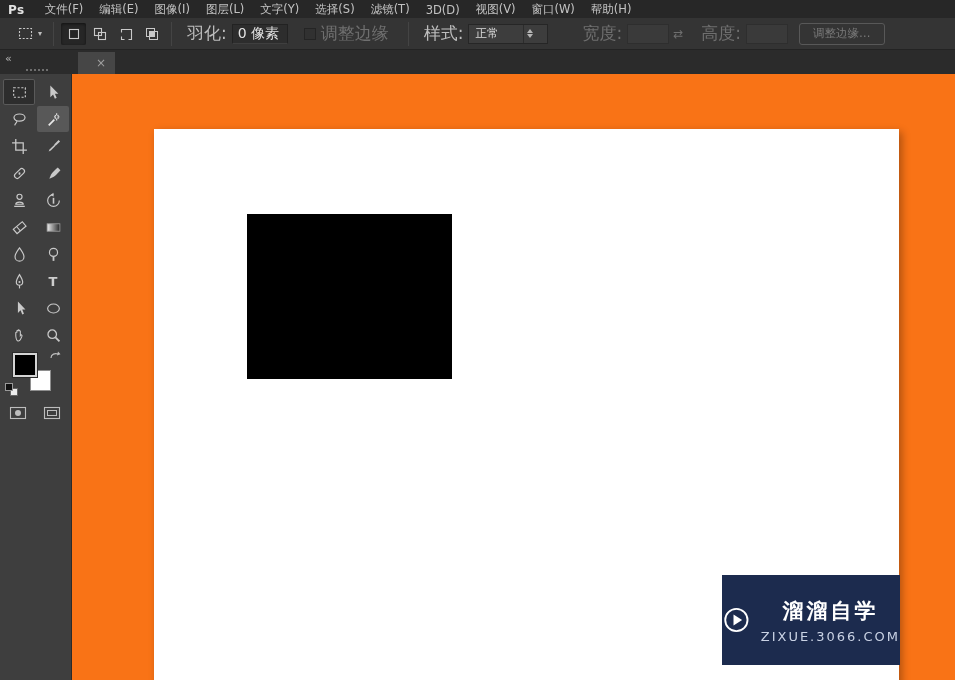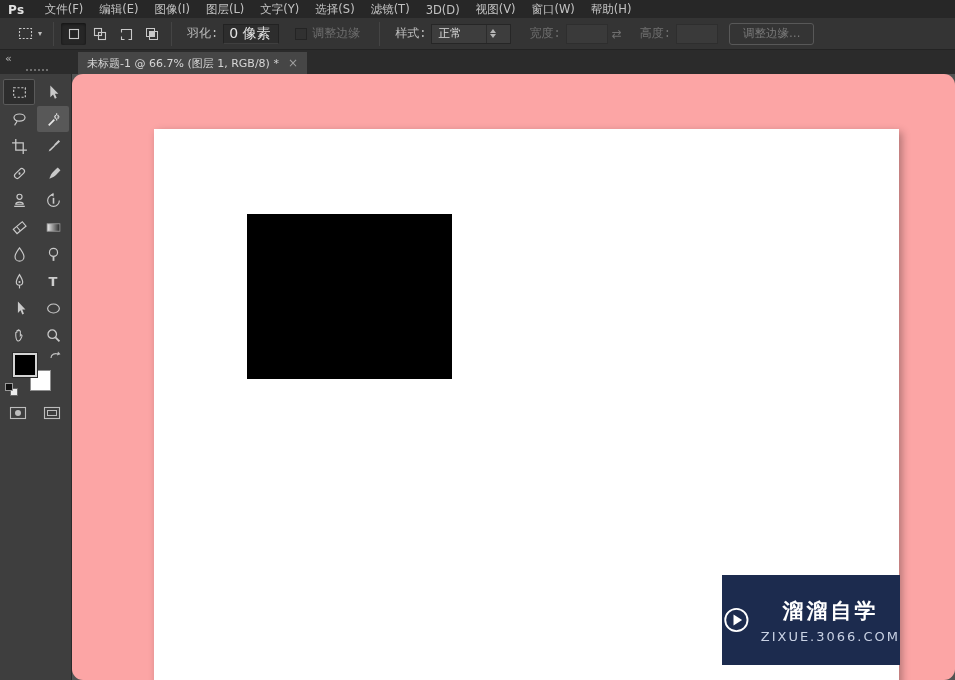--- a/index.html
+++ b/index.html
@@ -13,21 +13,21 @@
   .menu-item { font-size:11.5px; color:#c3c3c3; padding:2px 8px; white-space:nowrap; cursor:default; }
 
   
   .options-bar { position:absolute; top:18px; left:0; right:0; height:32px; background:#343434; border-bottom:1px solid #232323; display:flex; align-items:center; }
   .obar-sep { width:1px; height:24px; background:#262626; border-right:1px solid #444; margin:0 7px; }
   .preset-btn { display:flex; align-items:center; gap:3px; margin-left:14px; padding:2px 4px; border-radius:2px; }
   .caret { font-size:8px; color:#bdbdbd; }
   .mode-group { display:flex; align-items:center; gap:1px; }
   .mode-btn { width:25px; height:22px; display:flex; align-items:center; justify-content:center; border-radius:2px; }
   .mode-btn.pressed { background:#262626; box-shadow:inset 0 1px 3px rgba(0,0,0,.55); }
-  .opt-label { font-size:12px; color:#bdbdbd; margin:0 5px 0 8px; white-space:nowrap;font-family:Liberation Mono, monospace; }
+  .opt-label { font-size:17px; color:#bdbdbd; margin:0 5px 0 8px; white-space:nowrap; }
   .opt-label.disabled { color:#6f6f6f; }
   .text-input { width:56px; height:20px; background:#2d2d2d; border:1px solid #222; border-bottom-color:#3f3f3f; color:#e4e4e4; font-size:14px; font-family:"DejaVu Sans",sans-serif; padding:0 5px; outline:none; }
   .text-input.small { width:42px; }
   .text-input:disabled { background:#3a3a3a; border-color:#2e2e2e; }
   .checkbox { width:12px; height:12px; background:#313131; border:1px solid #242424; display:inline-block; margin:0 5px 0 16px; }
   .dropdown { width:80px; height:20px; background:#3d3d3d; border:1px solid #262626; display:flex; align-items:center; justify-content:space-between; padding:0 14px 0 6px; font-size:11.5px; color:#dadada; }
   .spinner { display:flex; flex-direction:column; gap:1px; align-items:center; border-left:1px solid #2c2c2c; padding-left:3px; height:100%; justify-content:center; }
   .tri-up { width:0; height:0; border-left:3.5px solid transparent; border-right:3.5px solid transparent; border-bottom:4px solid #b5b5b5; }
   .tri-down { width:0; height:0; border-left:3.5px solid transparent; border-right:3.5px solid transparent; border-top:4px solid #b5b5b5; }
   .swap-icon { font-size:12px; color:#6f6f6f; margin:0 4px; }
@@ -51,21 +51,21 @@
   .fg-swatch { left:13px; top:279px; width:24px; height:24px; background:#000; border:2px solid #d5d5d5; outline:1px solid #2c2c2c; z-index:2; }
   .bg-swatch { left:30px; top:296px; width:21px; height:21px; background:#fff; border:1px solid #8e8e8e; z-index:1; }
   .swap-colors { left:48px; top:276px; }
   .default-colors { left:5px; top:309px; }
   .dc-black { position:absolute; left:0; top:0; width:8px; height:8px; background:#111; border:1px solid #999; z-index:2; }
   .dc-white { position:absolute; left:5px; top:5px; width:8px; height:8px; background:#eee; border:1px solid #666; }
   .default-colors { width:14px; height:14px; }
   .mini-btn { position:absolute; width:20px; height:16px; display:flex; align-items:center; justify-content:center; }
 
   
-  .canvas-area { position:absolute; top:74px; left:72px; right:0; bottom:0; background:#fca5a5;border-radius:11px; }
+  .canvas-area { position:absolute; top:74px; left:72px; right:0; bottom:0; background:#f97316; }
   .document { position:absolute; left:82px; top:55px; width:745px; height:560px; background:#ffffff; box-shadow:3px 3px 8px rgba(0,0,0,.30); }
   .black-rect { position:absolute; left:93px; top:85px; width:205px; height:165px; background:#000; }
 
   
   .watermark { position:absolute; left:650px; top:501px; width:178px; height:90px; background:#1c2b4e; display:flex; align-items:center; justify-content:center; gap:10px; }
   .wm-text { display:flex; flex-direction:column; align-items:center; gap:4px; }
   .wm-title { color:#ffffff; font-size:21px; font-weight:bold; letter-spacing:3px; white-space:nowrap; }
   .wm-sub { color:#c9d2e4; font-size:13px; letter-spacing:2px; white-space:nowrap; }
 
   svg.ticon { display:block; }
@@ -130,35 +130,34 @@
     <span class="opt-label disabled" style="margin-left:0">调整边缘</span>
     <div class="obar-sep" style="margin-left:14px"></div>
     <span class="opt-label">样式:</span>
     <div class="dropdown">
       <span>正常</span>
       <span class="spinner">
           <span class="tri-up"></span>
           <span class="tri-down"></span>
         </span>
     </div>
-    <span class="opt-label disabled" style="margin-left:18px">宽度:</span>
+    <span class="opt-label disabled" style="margin-left:34px">宽度:</span>
     <input class="text-input small" disabled="" value="" style="">
     <span class="swap-icon">⇄</span>
     <span class="opt-label disabled" style="margin-left:14px">高度:</span>
     <input class="text-input small" disabled="" value="" style="">
     <button class="refine-btn">调整边缘…</button>
   </div>
 
   <div class="dock-header">
     <span class="collapse-btn">«</span>
     <span class="grip"></span>
   </div>
   <div class="tab-strip">
     <div class="doc-tab">
-      <span>未标题-1 @ 66.7% (图层 1, RGB/8) *</span>
       <span class="tab-close">×</span>
     </div>
   </div>
 
   <div class="toolbar">
 
     <div class="tool selected" style="left:3px;top:5px">
       <svg class="ticon" width="17" height="17" viewBox="0 0 16 16">
           <rect x="2.5" y="3.5" width="11" height="9" fill="none" stroke="#c9c9c9" stroke-width="1.1" stroke-dasharray="2 1.6"></rect>
         </svg>

